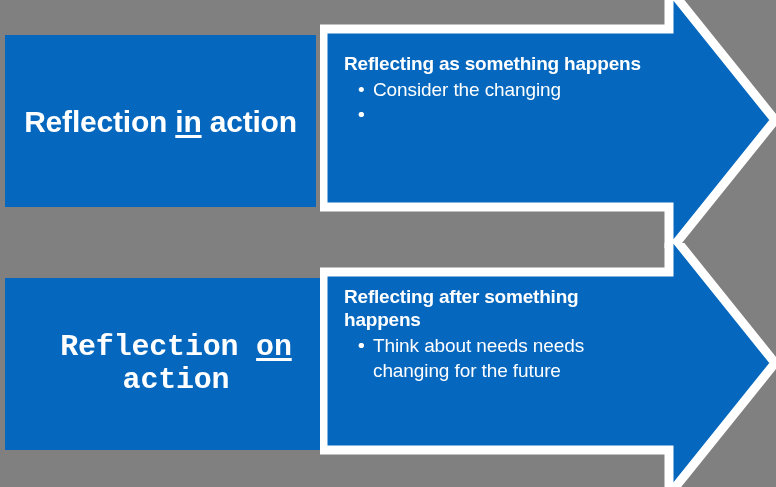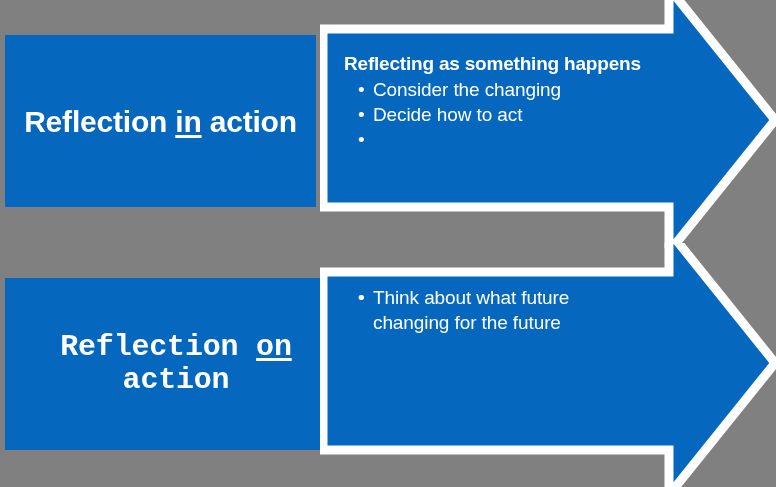--- a/index.html
+++ b/index.html
@@ -103,35 +103,36 @@
   </div>
 
   <div id="arrow-top" class="arrow-wrap">
     <svg class="arrow-svg" viewBox="0 0 456 248" preserveAspectRatio="none">
       <polygon points="3,29 349,29 349,-12 455,120 349,252 349,207 3,207" fill="#0567BE" stroke="#FFFFFF" stroke-width="9" stroke-linejoin="miter"></polygon>
     </svg>
     <div class="arrow-content">
       <p class="arrow-heading">Reflecting as something happens</p>
       <ul class="arrow-bullets">
         <li><span class="bullet-dot">•</span><span>Consider the changing</span></li>
-        <li><span class="bullet-dot">•</span><span>Decide how to act</span></li>
+        <li><span class="bullet-dot">•</span></li>
         <li><span class="bullet-dot">•</span></li>
       </ul>
     </div>
   </div>
 
   <div id="label-on" class="label-box">
     <span><span>Reflection </span><span class="u">on</span><span> action</span></span>
   </div>
 
   <div id="arrow-bottom" class="arrow-wrap">
     <svg class="arrow-svg" viewBox="0 0 456 248" preserveAspectRatio="none">
       <polygon points="3,29 349,29 349,-12 455,120 349,252 349,207 3,207" fill="#0567BE" stroke="#FFFFFF" stroke-width="9" stroke-linejoin="miter"></polygon>
     </svg>
     <div class="arrow-content">
+      <p class="arrow-heading">Reflecting after something happens</p>
       <ul class="arrow-bullets">
         <li><span class="bullet-dot">•</span></li>
-        <li><span class="bullet-dot">•</span><span>Think about what future changing for the future</span></li>
+        <li><span class="bullet-dot">•</span><span>Think about needs needs changing for the future</span></li>
       </ul>
     </div>
   </div>
 
 </div>
 
 </body></html>

